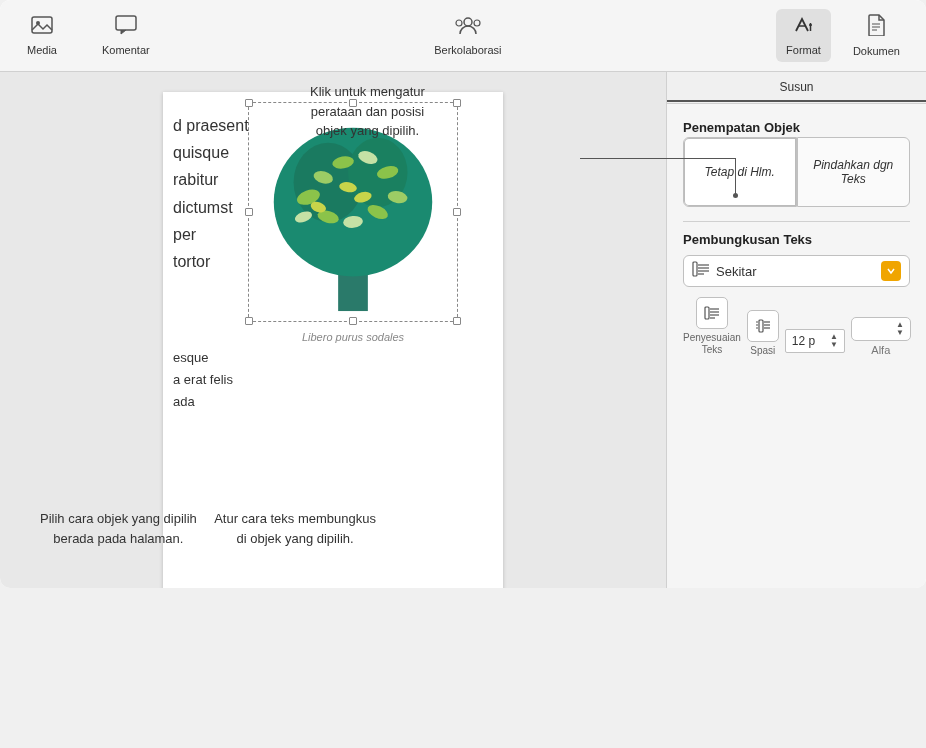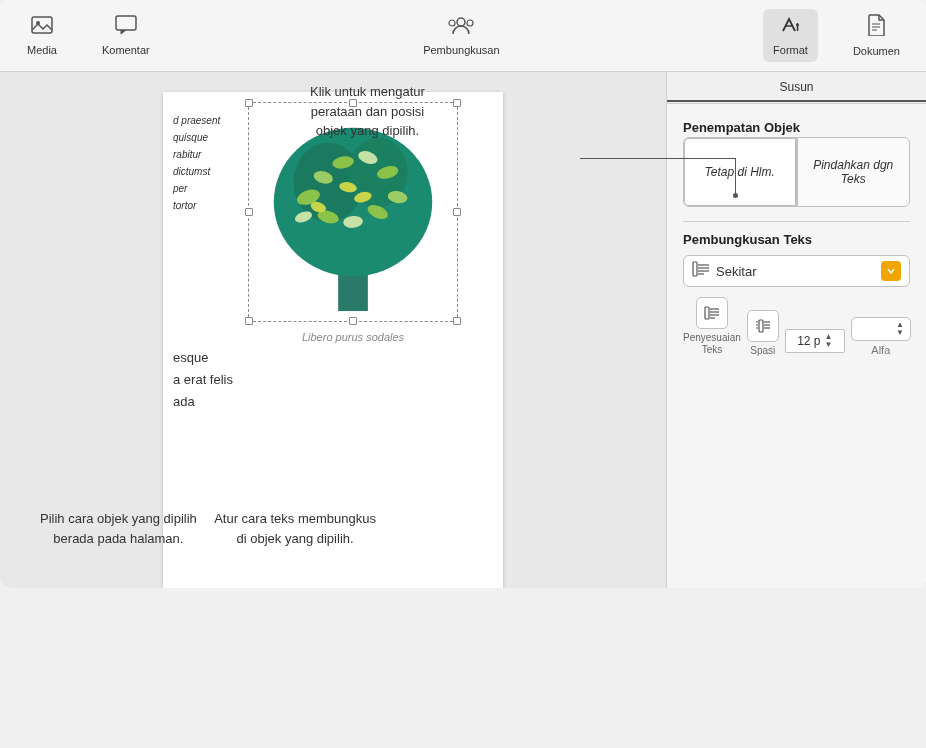--- a/index.html
+++ b/index.html
@@ -41,21 +41,21 @@
       align-items: center;
     }
 
     .toolbar-center {
       display: flex;
       align-items: center;
     }
 
     .toolbar-right {
       display: flex;
-      gap: 25px;
+      gap: 12px;
       align-items: center;
       justify-content: center;
     }
 
     .toolbar-btn {
       display: flex;
       flex-direction: column;
       align-items: center;
       gap: 4px;
       cursor: pointer;
@@ -310,21 +310,21 @@
       display: flex;
       align-items: center;
       border: 1px solid #c0c0c0;
       border-radius: 2px;
       background: white;
       padding: 3px 6px;
       font-size: 12px;
       color: #333;
       gap: 4px;
       width: 60px;
-      justify-content: center;
+      justify-content: space-between;
     }
 
     .stepper-arrows {
       display: flex;
       flex-direction: column;
       cursor: pointer;
     }
 
     .arrow-up, .arrow-down {
       font-size: 8px;
@@ -409,21 +409,21 @@
     <div class="toolbar-center">
       <button class="toolbar-btn">
         <span class="icon">
           <svg width="26" height="20" viewBox="0 0 26 20">
               <circle cx="13" cy="7" r="4" fill="none" stroke="#555" stroke-width="1.5"></circle>
               <path d="M5 19c0-4.4 3.6-8 8-8s8 3.6 8 8" fill="none" stroke="#555" stroke-width="1.5"></path>
               <circle cx="4" cy="8" r="3" fill="none" stroke="#555" stroke-width="1.2"></circle>
               <circle cx="22" cy="8" r="3" fill="none" stroke="#555" stroke-width="1.2"></circle>
             </svg>
         </span>
-        <span>Pembungkusan</span>
+        <span>Berkolaborasi</span>
       </button>
     </div>
 
     <div class="toolbar-right">
       <button class="toolbar-btn active">
         <span class="icon">
           <svg width="22" height="20" viewBox="0 0 22 20">
               <path d="M4 16 L10 4 L16 16" fill="none" stroke="#333" stroke-width="1.8"></path>
               <line x1="6.5" y1="11" x2="13.5" y2="11" stroke="#333" stroke-width="1.5"></line>
               <line x1="17" y1="10" x2="20" y2="10" stroke="#333" stroke-width="1.5"></line>
@@ -456,21 +456,21 @@
   <div style="position:absolute; left:735px; top:158px; width:1px; height:38px; background:#555; z-index:10;"></div>
   <div style="position:absolute; left:733px; top:193px; width:5px; height:5px; background:#555; border-radius:50%; z-index:10;"></div>
 
   <div style="position:absolute; left:580px; top:158px; width:156px; height:1px; background:#555; z-index:10;"></div>
 
   <div class="main-content">
 
     <div class="document-area">
       <div class="page">
 
-        <div style="position:absolute; left:10px; top:20px; font-size:10px; color:#333; line-height:1.7;font-style:italic;">
+        <div style="position:absolute; left:10px; top:20px; font-size:16px; color:#333; line-height:1.7;">
           <div>d praesent</div>
           <div>quisque</div>
           <div>rabitur</div>
           <div>dictumst</div>
           <div>per</div>
           <div>tortor</div>
         </div>
 
         <div class="image-container" style="position:absolute; left:85px; top:10px; width:210px; height:220px; border:1px dashed #888;">
           

